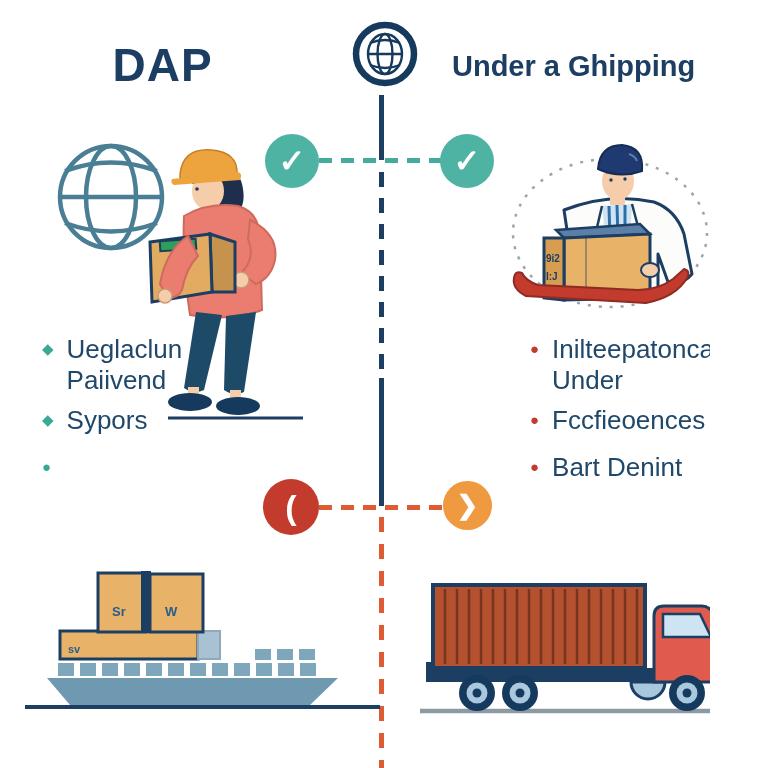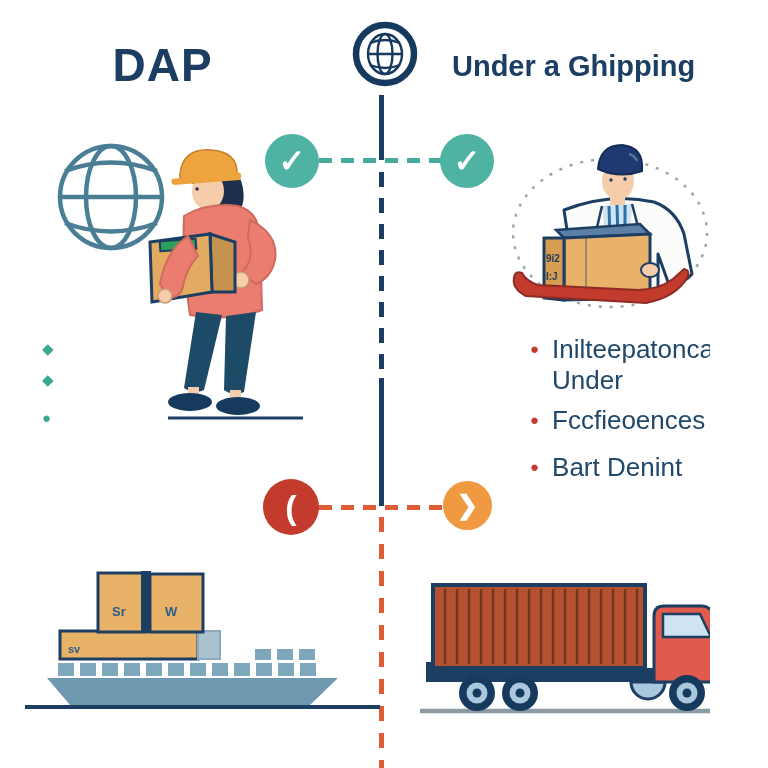--- a/index.html
+++ b/index.html
@@ -144,23 +144,25 @@
     <line x1="88" y1="98" x2="88" y2="161" stroke="#1c3e63" stroke-width="1.5" opacity="0.5"></line>
     <text x="48" y="124" font-size="10" font-weight="bold" fill="#1c3e63">9i2</text>
     <text x="48" y="142" font-size="10" font-weight="bold" fill="#1c3e63">I:J</text>
     <ellipse cx="152" cy="132" rx="9" ry="7" fill="#f5cdaa" stroke="#1c3e63" stroke-width="2"></ellipse>
     <path d="M16,140 Q14,151 28,158 L148,165 Q178,159 189,140 Q193,133 186,131 L175,141 Q160,152 140,152 L40,147 Q28,143 24,135 Q17,132 16,140 Z" fill="#c23b2c" stroke="#8e2b25" stroke-width="2"></path>
   </svg>
 
   <ul class="abs bullets bullets-left">
     <li>
       <span class="marker">◆</span>
+      <span class="txt">Ueglaclun Paiivend</span>
     </li>
     <li>
       <span class="marker">◆</span>
+      <span class="txt">Sypors</span>
     </li>
     <li>
       <span class="marker">●</span>
     </li>
   </ul>
 
   <ul class="abs bullets bullets-right">
     <li>
       <span class="marker">●</span>
       <span class="txt">Inilteepatoncal Under</span>

